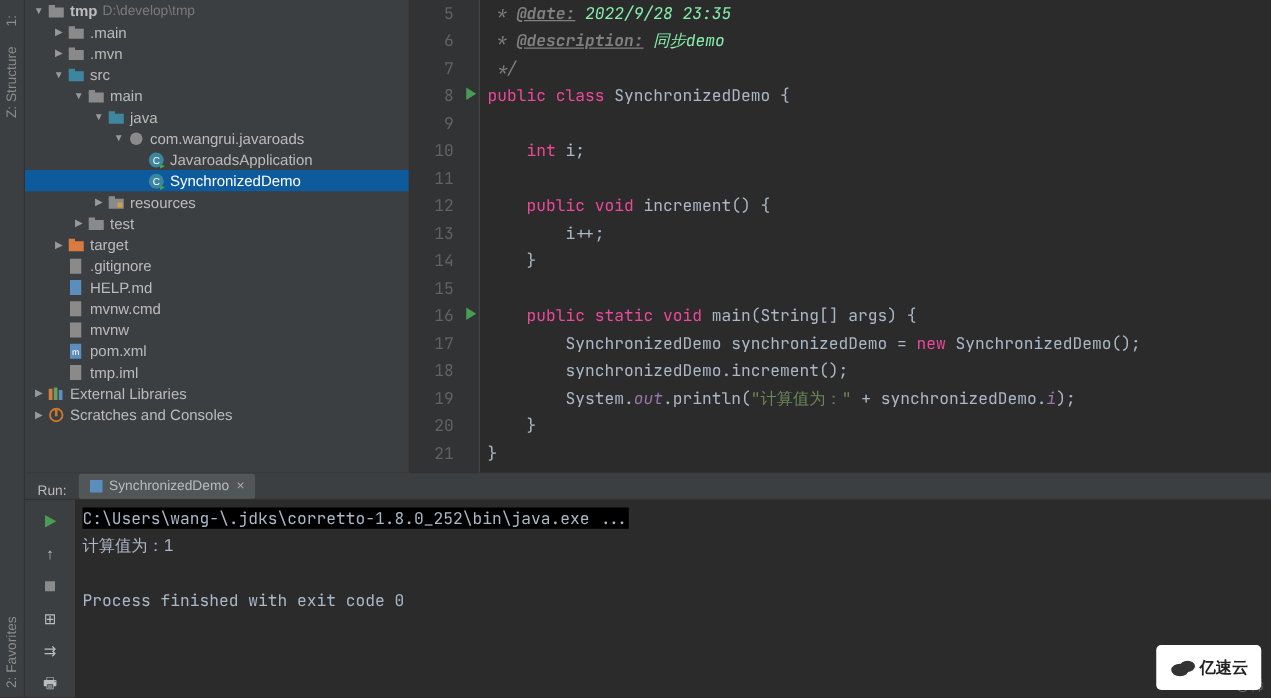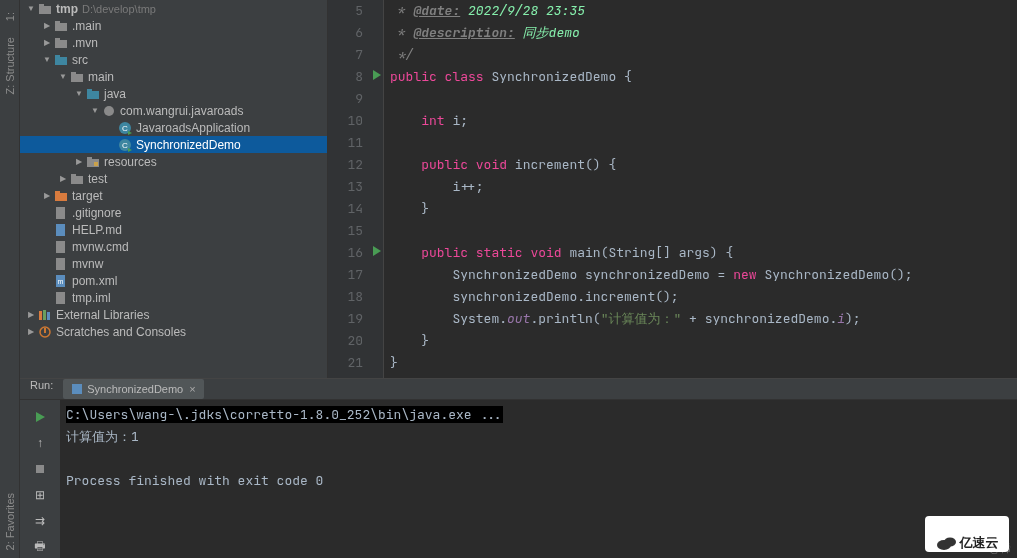--- a/index.html
+++ b/index.html
@@ -93,21 +93,21 @@
   .kw { color:#ec4899; }
   .str { color:#6a8759; }
   .comment { color:#808080; font-style:italic; }
   .doctag { color:#808080; font-style:italic; text-decoration: underline; font-weight:bold;text-align:center;}
   .docdesc { color:#86efac; font-style: italic; }
   .field { color:#9876aa; font-style: italic;}
   .run-panel { height: 180px; background:#2b2b2b; border-top:1px solid #444; display:flex; flex-direction:column;}
   .run-header {
     height: 24px;
     background: #3c3f41;
-    display:flex; align-items:flex-start;
+    display:flex; align-items:flex-end;
     border-bottom:1px solid #323232;
   }
   .run-label { color:#bbb; font-size:11px; padding:0 10px; }
   .run-tab {
     display:flex; align-items:center;
     background:#515658;
     height:20px; padding:0 8px; border-radius:2px;
     color:#bbb; font-size:11px;
   }
   .run-tab-close { margin-left:6px; color:#aaa; cursor:pointer;}
@@ -133,21 +133,21 @@
   }
   .console .cmd { background:#000000; }
   .watermark {
     position:absolute; right:6px; bottom:2px;
     color:#777; font-size:11px;
   }
   .logo {
     position:absolute; right:8px; bottom:6px;
     background:#fff; width:84px; height:36px;
     border-radius:4px;
-    display:flex; align-items:flex-end; justify-content:center;
+    display:flex; align-items:center; justify-content:center;
     font-size:13px; color:#222; font-weight:bold;
   }
   .logo svg { margin-right:2px; }
   .left-rail2 {
     width: 20px;
     background:#3c3f41;
     position:absolute; left:0; bottom:0;
     height:180px;
     display:flex; flex-direction:column; align-items:center;
     border-right:1px solid #323232;

